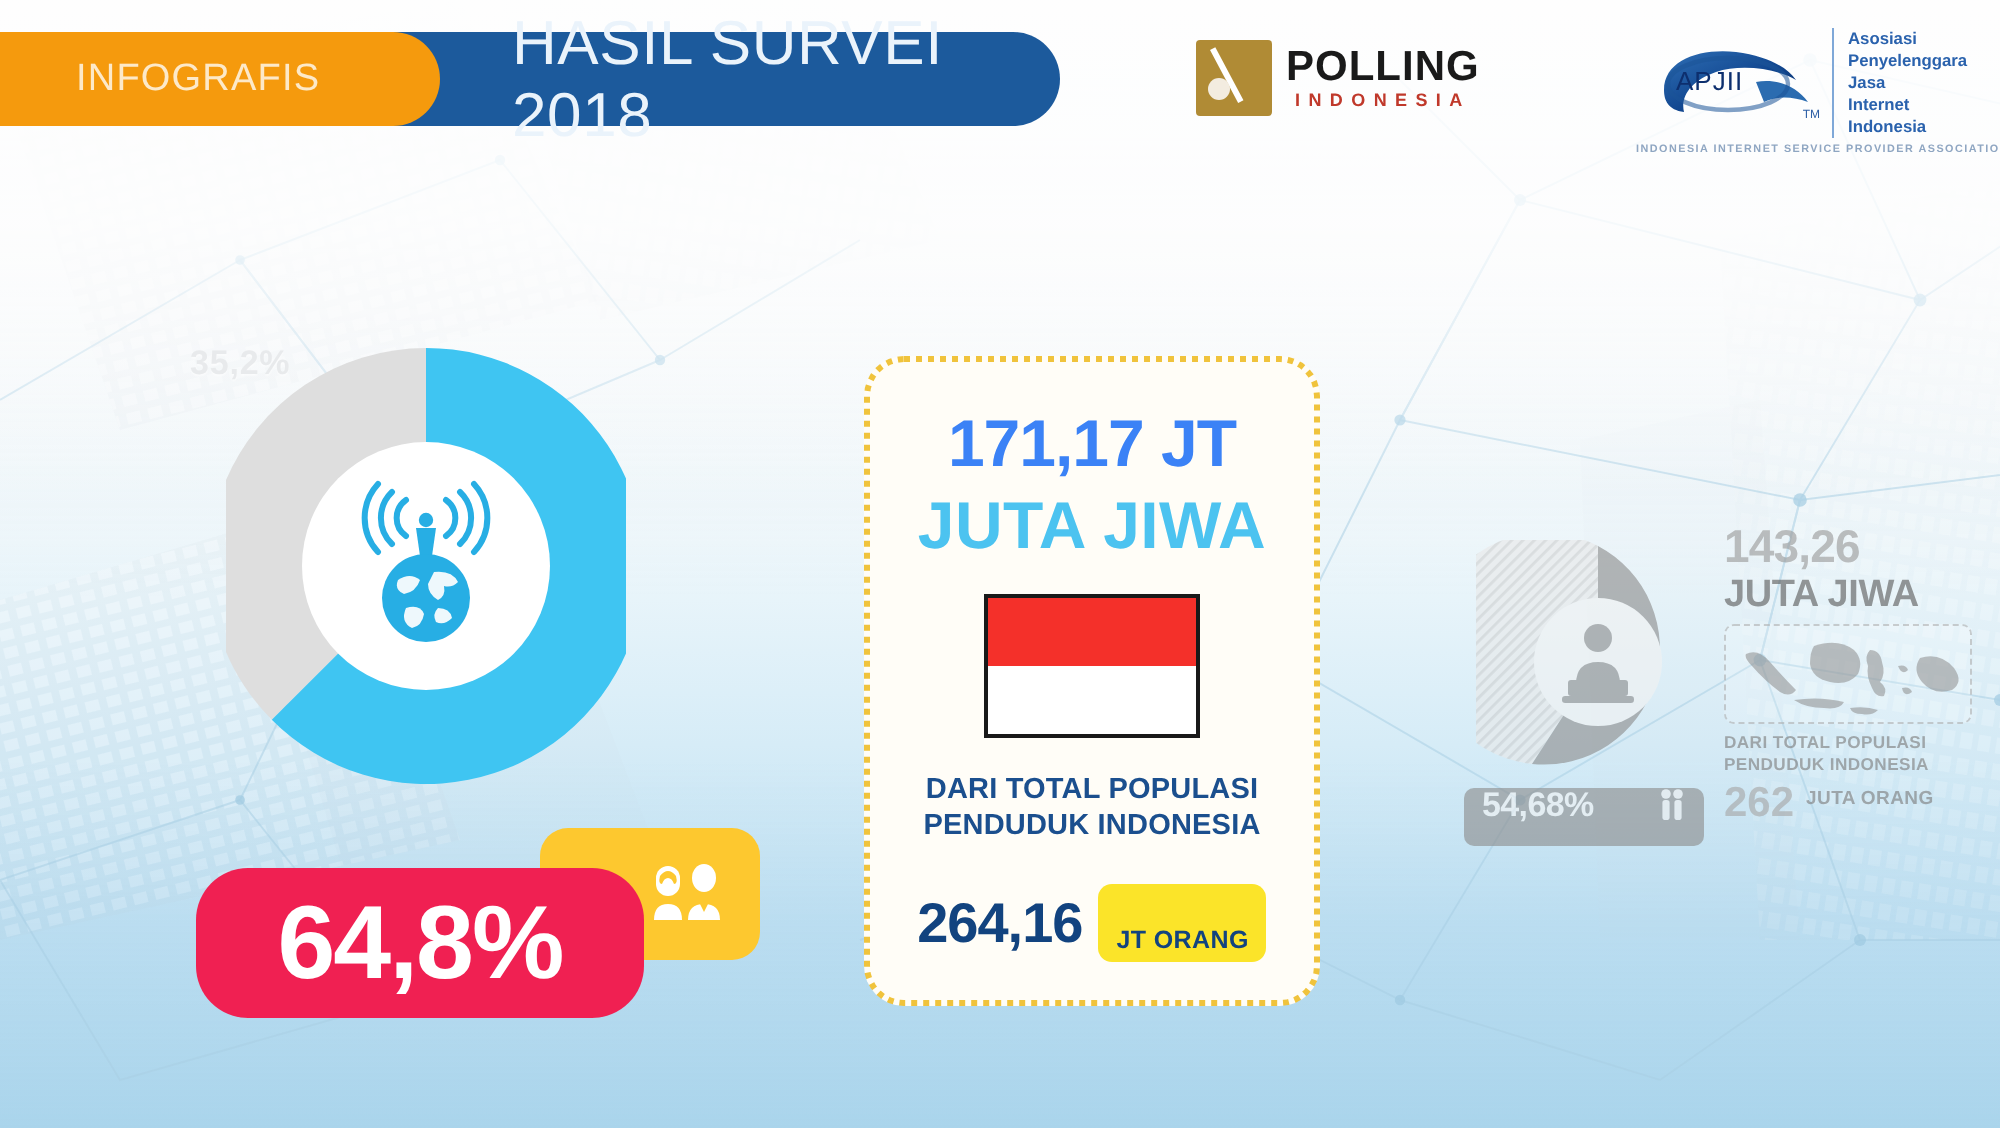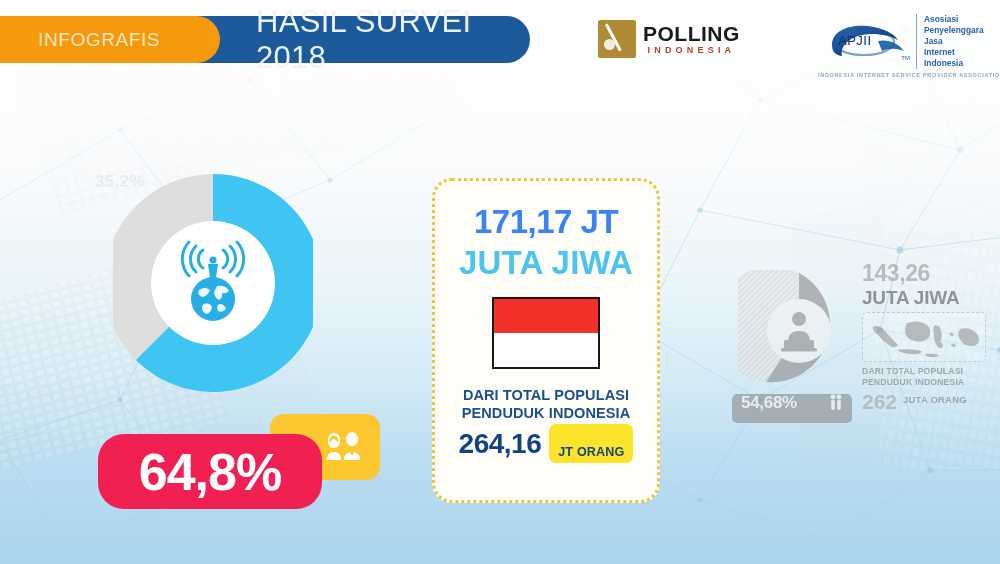--- a/index.html
+++ b/index.html
@@ -122,21 +122,21 @@
   .flag{
     margin-top:18px;width:108px;height:72px;border:2.5px solid #191919;box-sizing:border-box;
     display:flex;flex-direction:column;overflow:hidden;
   }
   .flag-red{flex:1;background:#f4302a;}
   .flag-white{flex:1;background:#ffffff;}
   .card-line{
     font-size:14.5px;font-weight:bold;color:#1b4f8e;letter-spacing:.1px;line-height:1.22;text-align:center;
   }
   .card-line.l1{margin-top:18px;}
-  .card-bottom{margin-top:2px;display:flex;align-items:center;gap:8px;}
+  .card-bottom{margin-top:20px;display:flex;align-items:center;gap:8px;}
   .card-bignum{font-size:28px;font-weight:bold;color:#12437f;letter-spacing:-.5px;line-height:1;}
   .chip{
     background:#fbe429;border-radius:7px;padding:22px 9px 4px;
     font-size:12.5px;font-weight:bold;color:#12437f;letter-spacing:.2px;line-height:1;
   }
 
   
   .ghost{position:absolute;left:722px;top:262px;width:268px;height:178px;z-index:4;opacity:.62;}
   .ghost-donut{position:absolute;left:16px;top:8px;width:122px;height:122px;}
   .ghost-badge{

